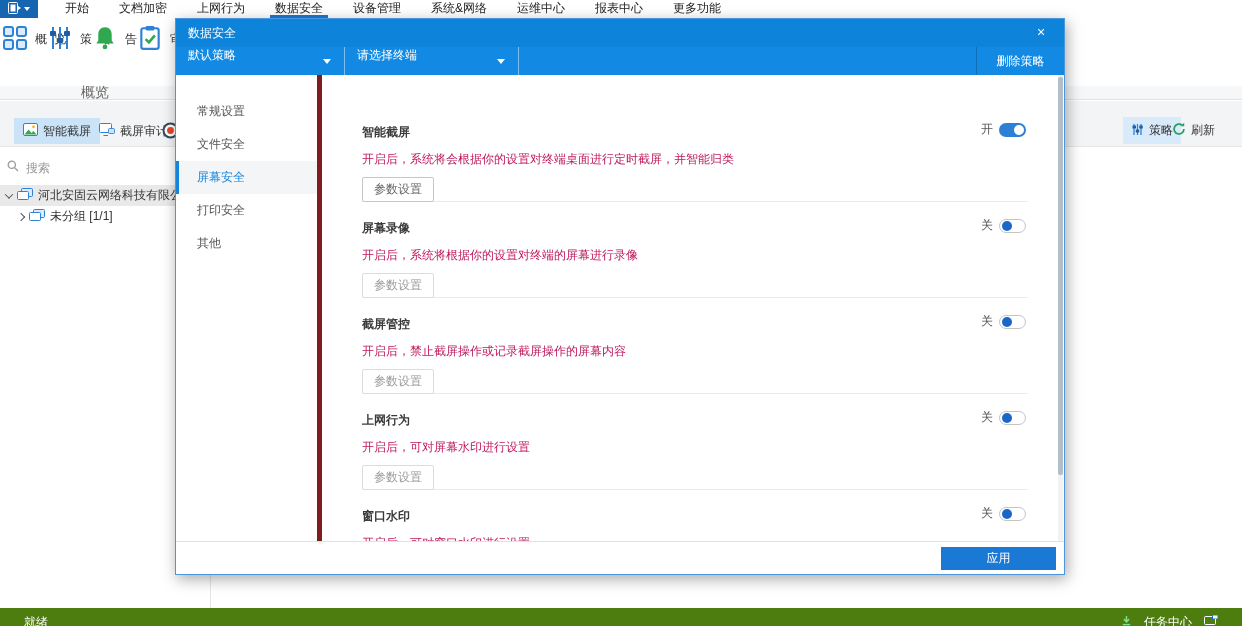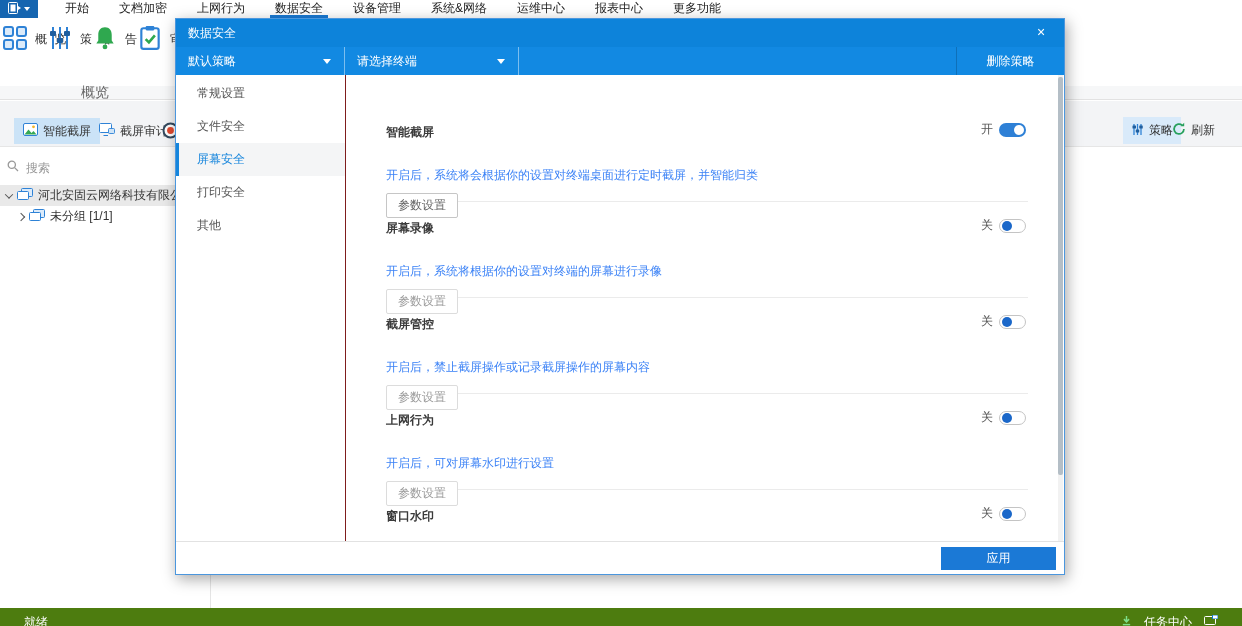--- a/index.html
+++ b/index.html
@@ -49,34 +49,34 @@
 
 
 .statusbar{position:absolute;left:0;top:608px;width:1242px;height:28px;background:#4d7c0f;color:#fff;display:flex;align-items:center;justify-content:space-between;padding:0 24px;z-index:60}
 .status-right{display:flex;align-items:center;gap:12px}
 
 
 .dialog{position:absolute;left:175px;top:18px;width:890px;height:557px;background:#fff;border:1px solid #4b96dd;box-shadow:2px 4px 14px rgba(0,0,0,.35);z-index:50;display:flex;flex-direction:column}
 .dlg-title{height:28px;background:#0d83da;color:#fff;display:flex;align-items:center;padding:0 12px;position:relative;flex:0 0 auto}
 .dlg-close{position:absolute;right:14px;top:5px;width:18px;height:18px;line-height:17px;text-align:center;font-size:14px;cursor:pointer}
 .dlg-filter{height:28px;background:#1289e2;color:#fff;display:flex;align-items:stretch;flex:0 0 auto}
-.dd{display:flex;align-items:center;position:relative;padding-left:12px;border-right:1px solid rgba(255,255,255,.45);cursor:pointer}
+.dd{display:flex;position:relative;padding-left:12px;border-right:1px solid rgba(255,255,255,.45);cursor:pointer}
 .dd1{width:169px}
 .dd2{width:174px}
 .dd-caret{position:absolute;right:13px;top:12px;width:0;height:0;border-left:4px solid transparent;border-right:4px solid transparent;border-top:5px solid #fff}
 .dlg-filter .spacer{flex:1}
-.del-btn{width:108px;display:flex;align-items:center;justify-content:center;border-left:1px solid rgba(0,0,0,.18);cursor:pointer}
+.del-btn{width:88px;display:flex;align-items:center;justify-content:center;border-left:1px solid rgba(0,0,0,.18);cursor:pointer}
 .dlg-body{flex:1;display:flex;position:relative;overflow:hidden}
-.side{width:170px;border-right:1px solid #7f1d1d;padding-top:2px;flex:0 0 auto}
+.side{width:146px;border-right:5px solid #7f1d1d;padding-top:20px;flex:0 0 auto}
 .side-item{height:33px;line-height:33px;padding-left:18px;color:#555;cursor:pointer;border-left:3px solid transparent}
 .side-item.active{background:#f4f5f6;color:#1585dc;border-left-color:#1585dc}
 .content{flex:1;position:relative;overflow:hidden;padding-top:31px}
 .section{height:96px;margin:0 36px 0 40px;padding-top:18px;border-bottom:1px solid #ebebeb;position:relative}
 .sec-title{color:#3a3a3a;font-weight:bold}
-.sec-desc{margin-top:26px;color:#3b82f6}
+.sec-desc{margin-top:10px;color:#be185d}
 .param-btn{display:inline-block;margin-top:9px;padding:3px 11px;border:1px solid #c6c6c6;background:#fff;color:#666;border-radius:2px;cursor:pointer}
 .section.disabled .param-btn{color:#9c9c9c;border-color:#dcdcdc}
 .toggle{position:absolute;top:15px;right:2px;display:flex;align-items:center;gap:6px;color:#555;cursor:pointer}
 .toggle-pill{width:27px;height:14px;border-radius:8px;position:relative}
 .toggle-pill.on{background:#2e80d6}
 .toggle-pill.on .knob{position:absolute;right:2px;top:2px;width:10px;height:10px;border-radius:50%;background:#fff}
 .toggle-pill.off{background:#fff;border:1px solid #c4c4c4}
 .toggle-pill.off .knob{position:absolute;left:2px;top:1px;width:10px;height:10px;border-radius:50%;background:#1a67c9}
 .scrollbar{position:absolute;right:1px;top:0;width:5px;height:100%;background:#f2f2f2}
 .scroll-thumb{position:absolute;top:2px;left:0;width:5px;height:398px;background:#b4bec6;border-radius:2px;cursor:grab}

